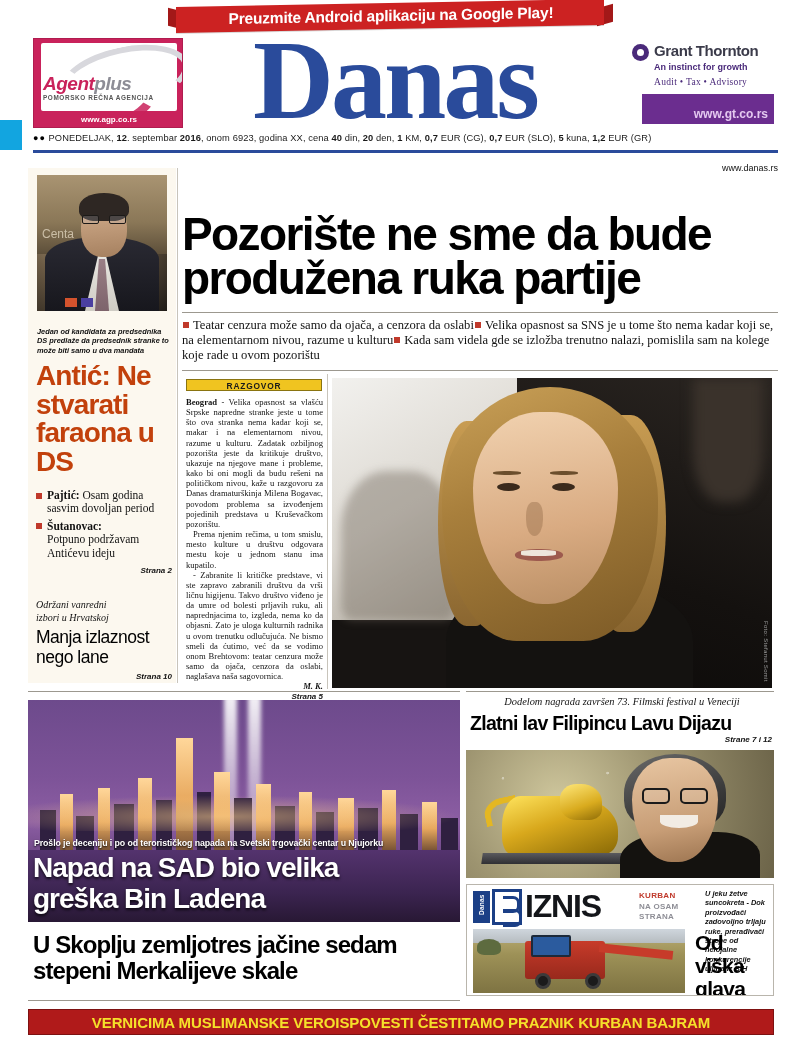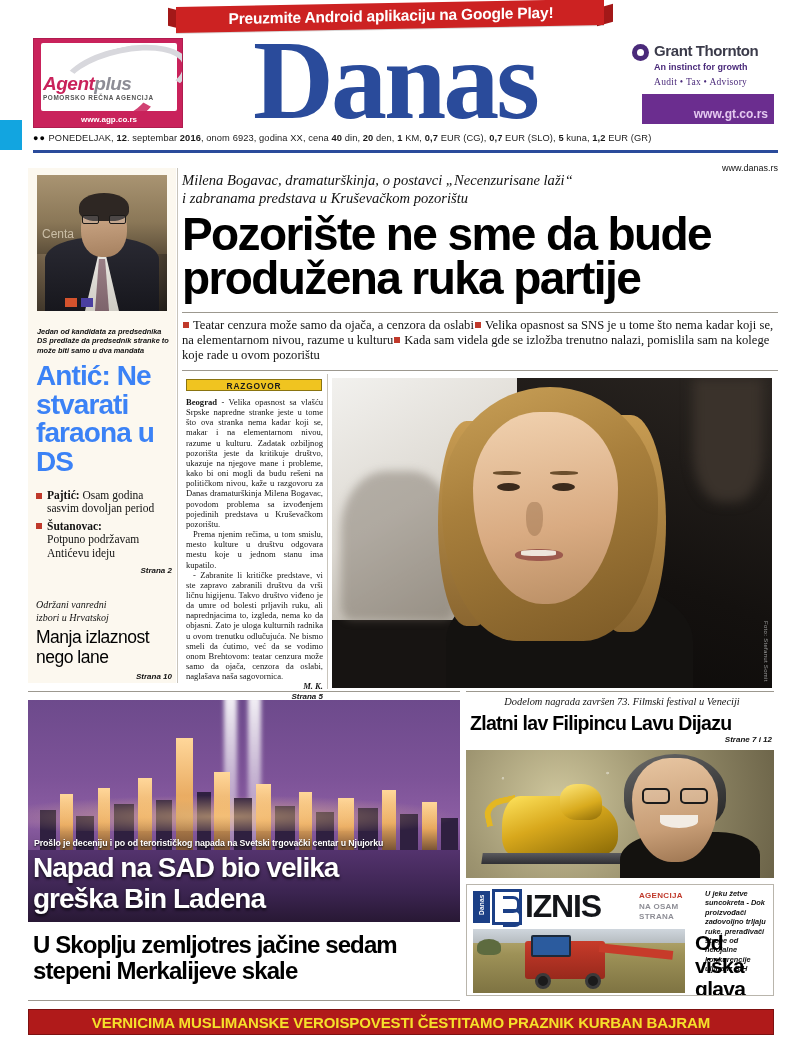--- a/index.html
+++ b/index.html
@@ -108,21 +108,21 @@
      border-radius:2px; background:rgba(200,200,210,.2); }
   .lphoto .glass i:first-child{left:0;} .lphoto .glass i:last-child{right:0;}
   .lphoto .mic1{position:absolute; left:28px; bottom:4px; width:12px; height:9px; background:#d4532d;}
   .lphoto .mic2{position:absolute; left:44px; bottom:4px; width:12px; height:9px; background:#4a3fa0;}
 
   .lcap { position:absolute; left:37px; top:327px; width:132px; font-size:7.4px;
           line-height:9.4px; font-style:italic; font-weight:bold; color:#111;
           font-family:"Liberation Sans", sans-serif; }
 
   .lhead { position:absolute; left:36px; top:362px; width:136px;
-           font-size:28px; line-height:28.5px; font-weight:bold; color:#3b82f6;
+           font-size:28px; line-height:28.5px; font-weight:bold; color:#c2410c;
            letter-spacing:-.9px; }
 
   .lbullets { position:absolute; left:36px; top:489px; width:136px;
               font-family:"Liberation Serif", serif; font-size:11.5px; line-height:13.4px;
               color:#111; }
   .lbullets .row { position:relative; padding-left:11px; margin-bottom:4px; }
   .bsq { position:absolute; left:0; top:3.5px; width:6px; height:6px; background:#c0392b; }
   .lbullets b { font-weight:bold; }
   .lb-ind { display:block; padding-left:0; }
   .strana { font-size:8px; font-style:italic; font-weight:bold; text-align:right;
@@ -410,24 +410,20 @@
     <div class="strana">Strana 2</div>
   </div>
 
   <div class="lkicker">
     <span>Održani vanredni</span><br>
     <span>izbori u Hrvatskoj</span>
   </div>
   <div class="lhead2">Manja izlaznost nego lane</div>
   <div class="lstrana2 strana">Strana 10</div>
 
-  <div class="kicker">
-    <span>Milena Bogavac, dramaturškinja, o postavci „Necenzurisane laži“</span><br>
-    <span>i zabranama predstava u Kruševačkom pozorištu</span>
-  </div>
   <div class="headline">
     <span>Pozorište ne sme da bude</span><br>
     <span>produžena ruka partije</span>
   </div>
   <div class="hrule" style="left:182px; top:312px; width:596px;"></div>
   <div class="subdeck"><span class="bsq-i"></span><span>Teatar cenzura može samo da ojača, a cenzora da oslabi</span><span class="bsq-i"></span><span>Velika opasnost sa SNS je u tome što nema kadar koji se, na elementarnom nivou, razume u kulturu</span><span class="bsq-i"></span><span>Kada sam videla gde se izložba trenutno nalazi, pomislila sam na kolege koje rade u ovom pozorištu</span></div>
   <div class="hrule" style="left:182px; top:370px; width:596px;"></div>
 
   <div class="razgovor">
     <span>RAZGOVOR</span>
@@ -527,21 +523,21 @@
       </div>
   </div>
 
   <div class="biznis">
     <div class="bz-d">
       <span>Danas</span>
     </div>
     <div class="bz-B"></div>
     <div class="bz-word">IZNIS</div>
     <div class="bz-dod">
-      <span class="o">AGENCIJA</span><br>
+      <span class="o">KURBAN</span><br>
       <span>NA OSAM</span><br>
       <span>STRANA</span>
     </div>
     <div class="bz-kick">U jeku žetve suncokreta - Dok proizvođači zadovoljno trljaju ruke, prerađivači strepe od nelojalne konkurencije uljara iz BiH</div>
     <div class="bz-head">
       <span>Od viška</span><br>
       <span>glava boli</span>
     </div>
     <div class="bz-img">
       <div class="fld"></div>

